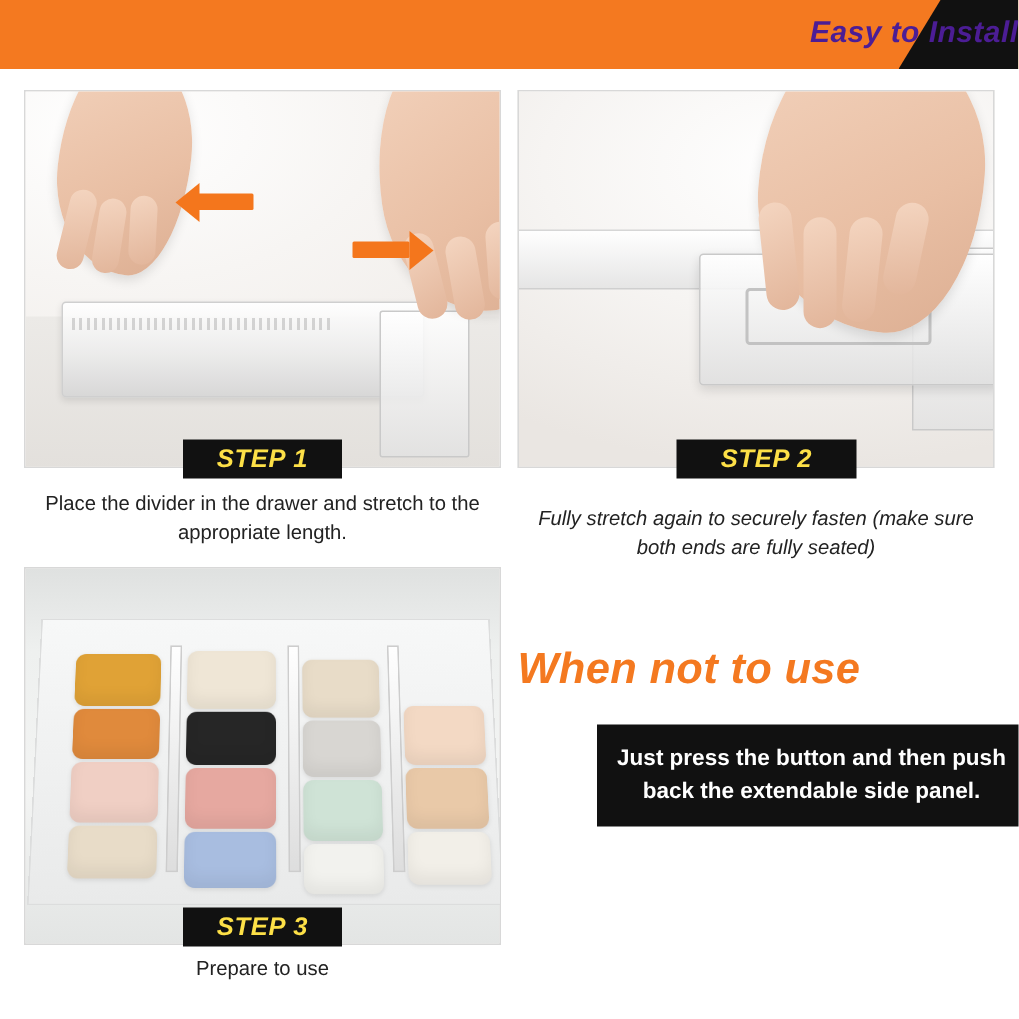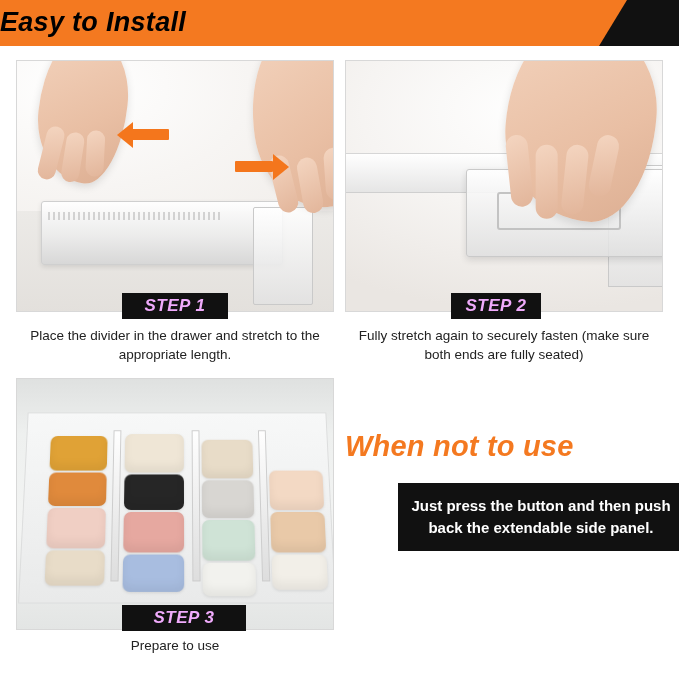--- a/index.html
+++ b/index.html
@@ -30,23 +30,23 @@
     width: 210px;
     height: 46px;
     background: #f47920;
   }
   .header-title {
     position: absolute;
     left: 0; top: 0;
     width: 679px;
     height: 46px;
     line-height: 44px;
-    text-align: left;
-    color: #000000;
-    font-size: 27px;
+    text-align: right;
+    color: #4c1d95;
+    font-size: 20px;
     font-weight: bold;
     font-style: italic;
     letter-spacing: 0.3px;
     z-index: 3;
   }
   
   .header-wedge {
     position: absolute;
     top: 0;
     right: 0;
@@ -195,43 +195,43 @@
   .cloth {
     position: absolute;
     border-radius: 7px;
     box-shadow: inset 0 -6px 10px rgba(0,0,0,0.06), 0 1px 3px rgba(0,0,0,0.10);
   }
 
   
   .step-plate {
     position: absolute;
     background: #111111;
-    color: #f0abfc;
+    color: #fde047;
     font-size: 17px;
     font-weight: bold;
     font-style: italic;
     letter-spacing: 0.5px;
     text-align: center;
     line-height: 26px;
     height: 26px;
   }
   #plate-step1 { left: 122px; top: 293px; width: 106px; }
-  #plate-step2 { left: 451px; top: 293px; width: 90px; }
-  #plate-step3 { left: 122px; top: 605px; width: 124px; }
+  #plate-step2 { left: 451px; top: 293px; width: 120px; }
+  #plate-step3 { left: 122px; top: 605px; width: 106px; }
 
   
   .caption {
     position: absolute;
     text-align: center;
     color: #222222;
     font-size: 13.5px;
     line-height: 19px;
   }
   #cap-step1 { left: 16px; top: 326px; width: 318px; }
-  #cap-step2 { left: 345px; top: 326px; width: 318px; }
+  #cap-step2 { left: 345px; top: 336px; width: 318px; font-style: italic; }
   #cap-step3 { left: 16px; top: 636px; width: 318px; }
 
   
   .wnu-title {
     position: absolute;
     left: 345px; top: 430px; width: 318px;
     text-align: left;
     color: #f47920;
     font-size: 29px;
     font-weight: bold;

